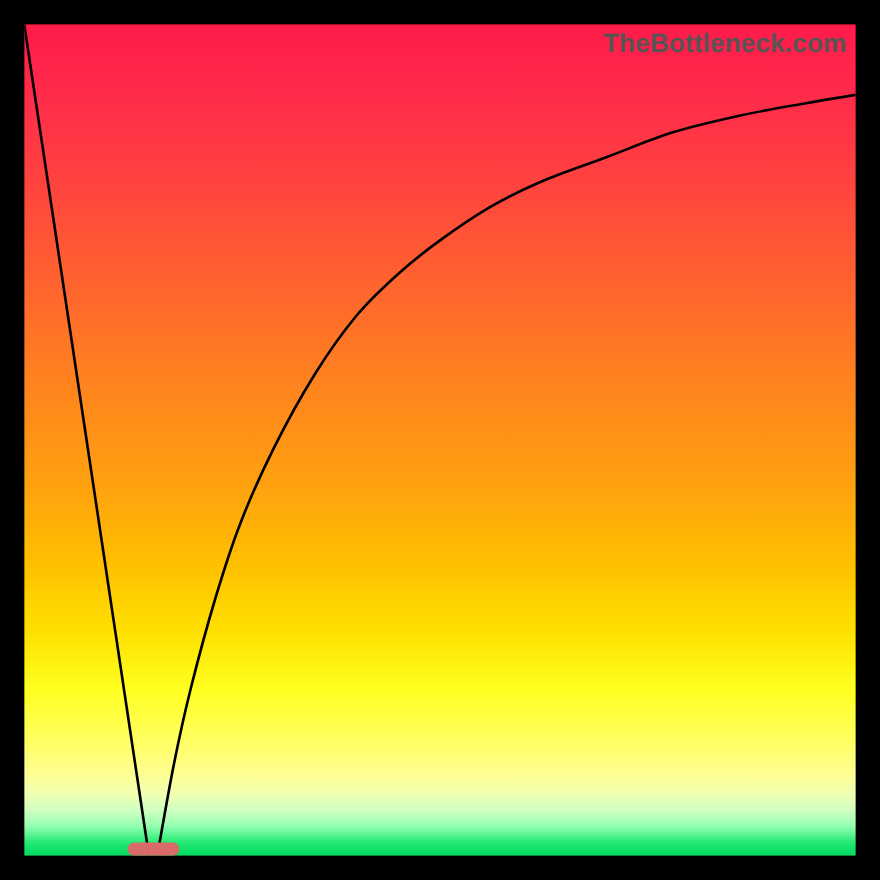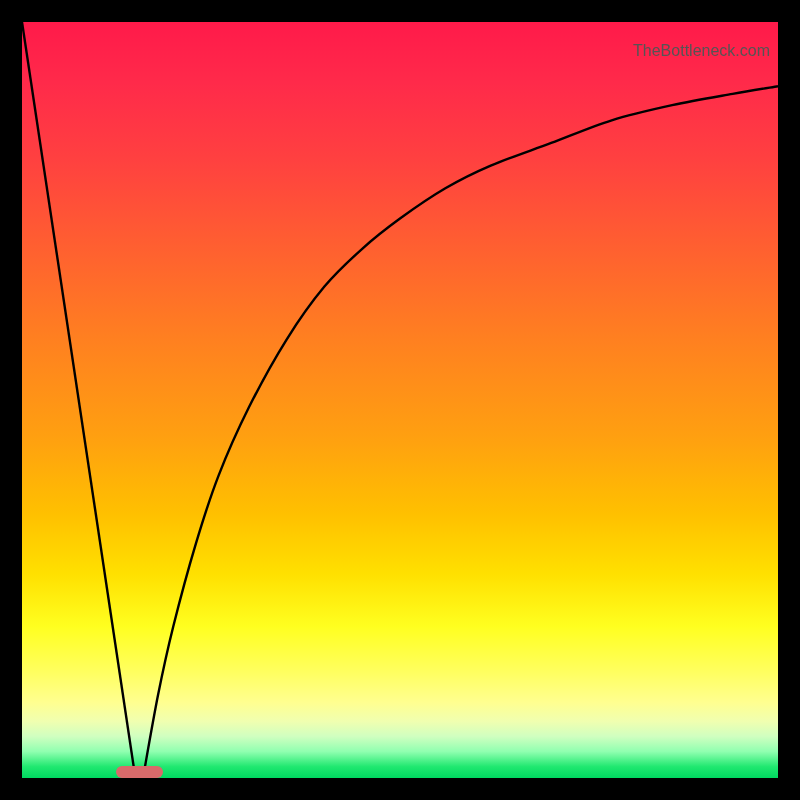--- a/index.html
+++ b/index.html
@@ -41,25 +41,25 @@
       #ffff90 90%,
       #f0ffb0 92.5%,
       #d0ffc0 94.5%,
       #90ffb0 96.5%,
       #20e870 98.5%,
       #00d860 100%
     );
   }
   .watermark {
     position: absolute;
-    top: 20px;
+    top: 4px;
     right: 8px;
     font-family: Arial, sans-serif;
-    font-size: 16px;
-    font-weight: 400;
+    font-size: 24px;
+    font-weight: 700;
     color: #555;
     letter-spacing: 0px;
   }
   svg.curves {
     position: absolute;
     left: 0;
     top: 0;
     width: 100%;
     height: 100%;
   }

